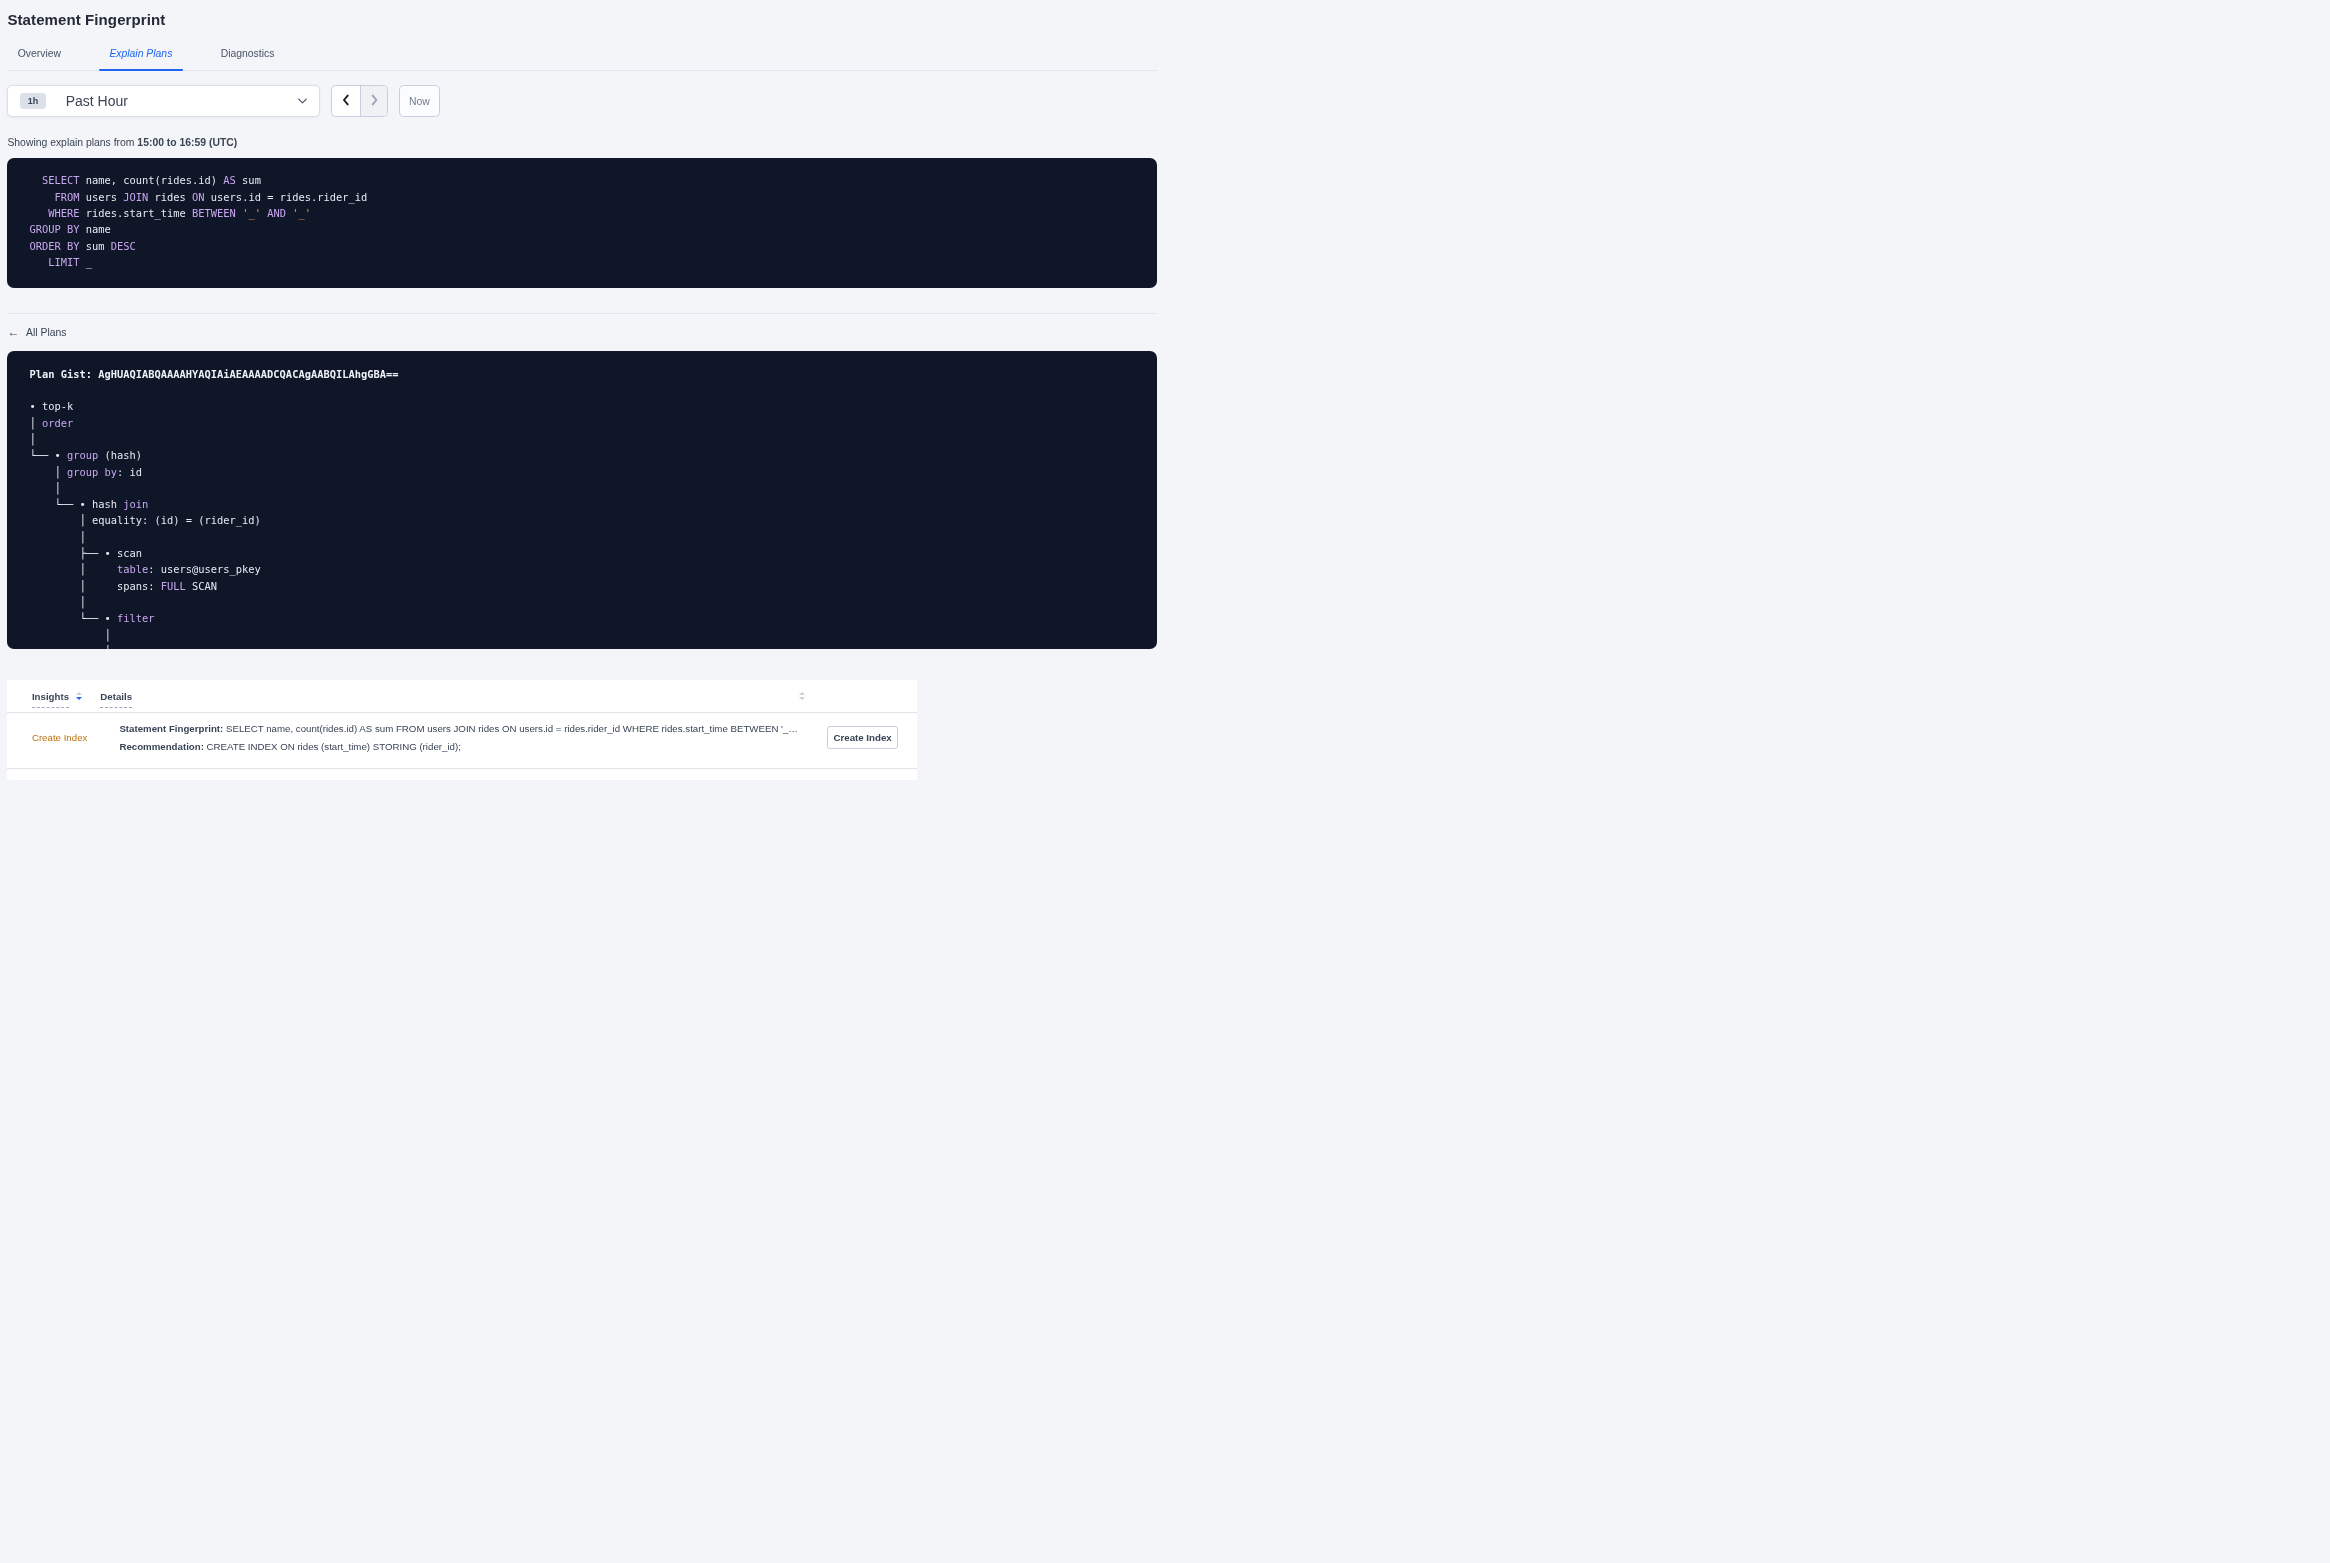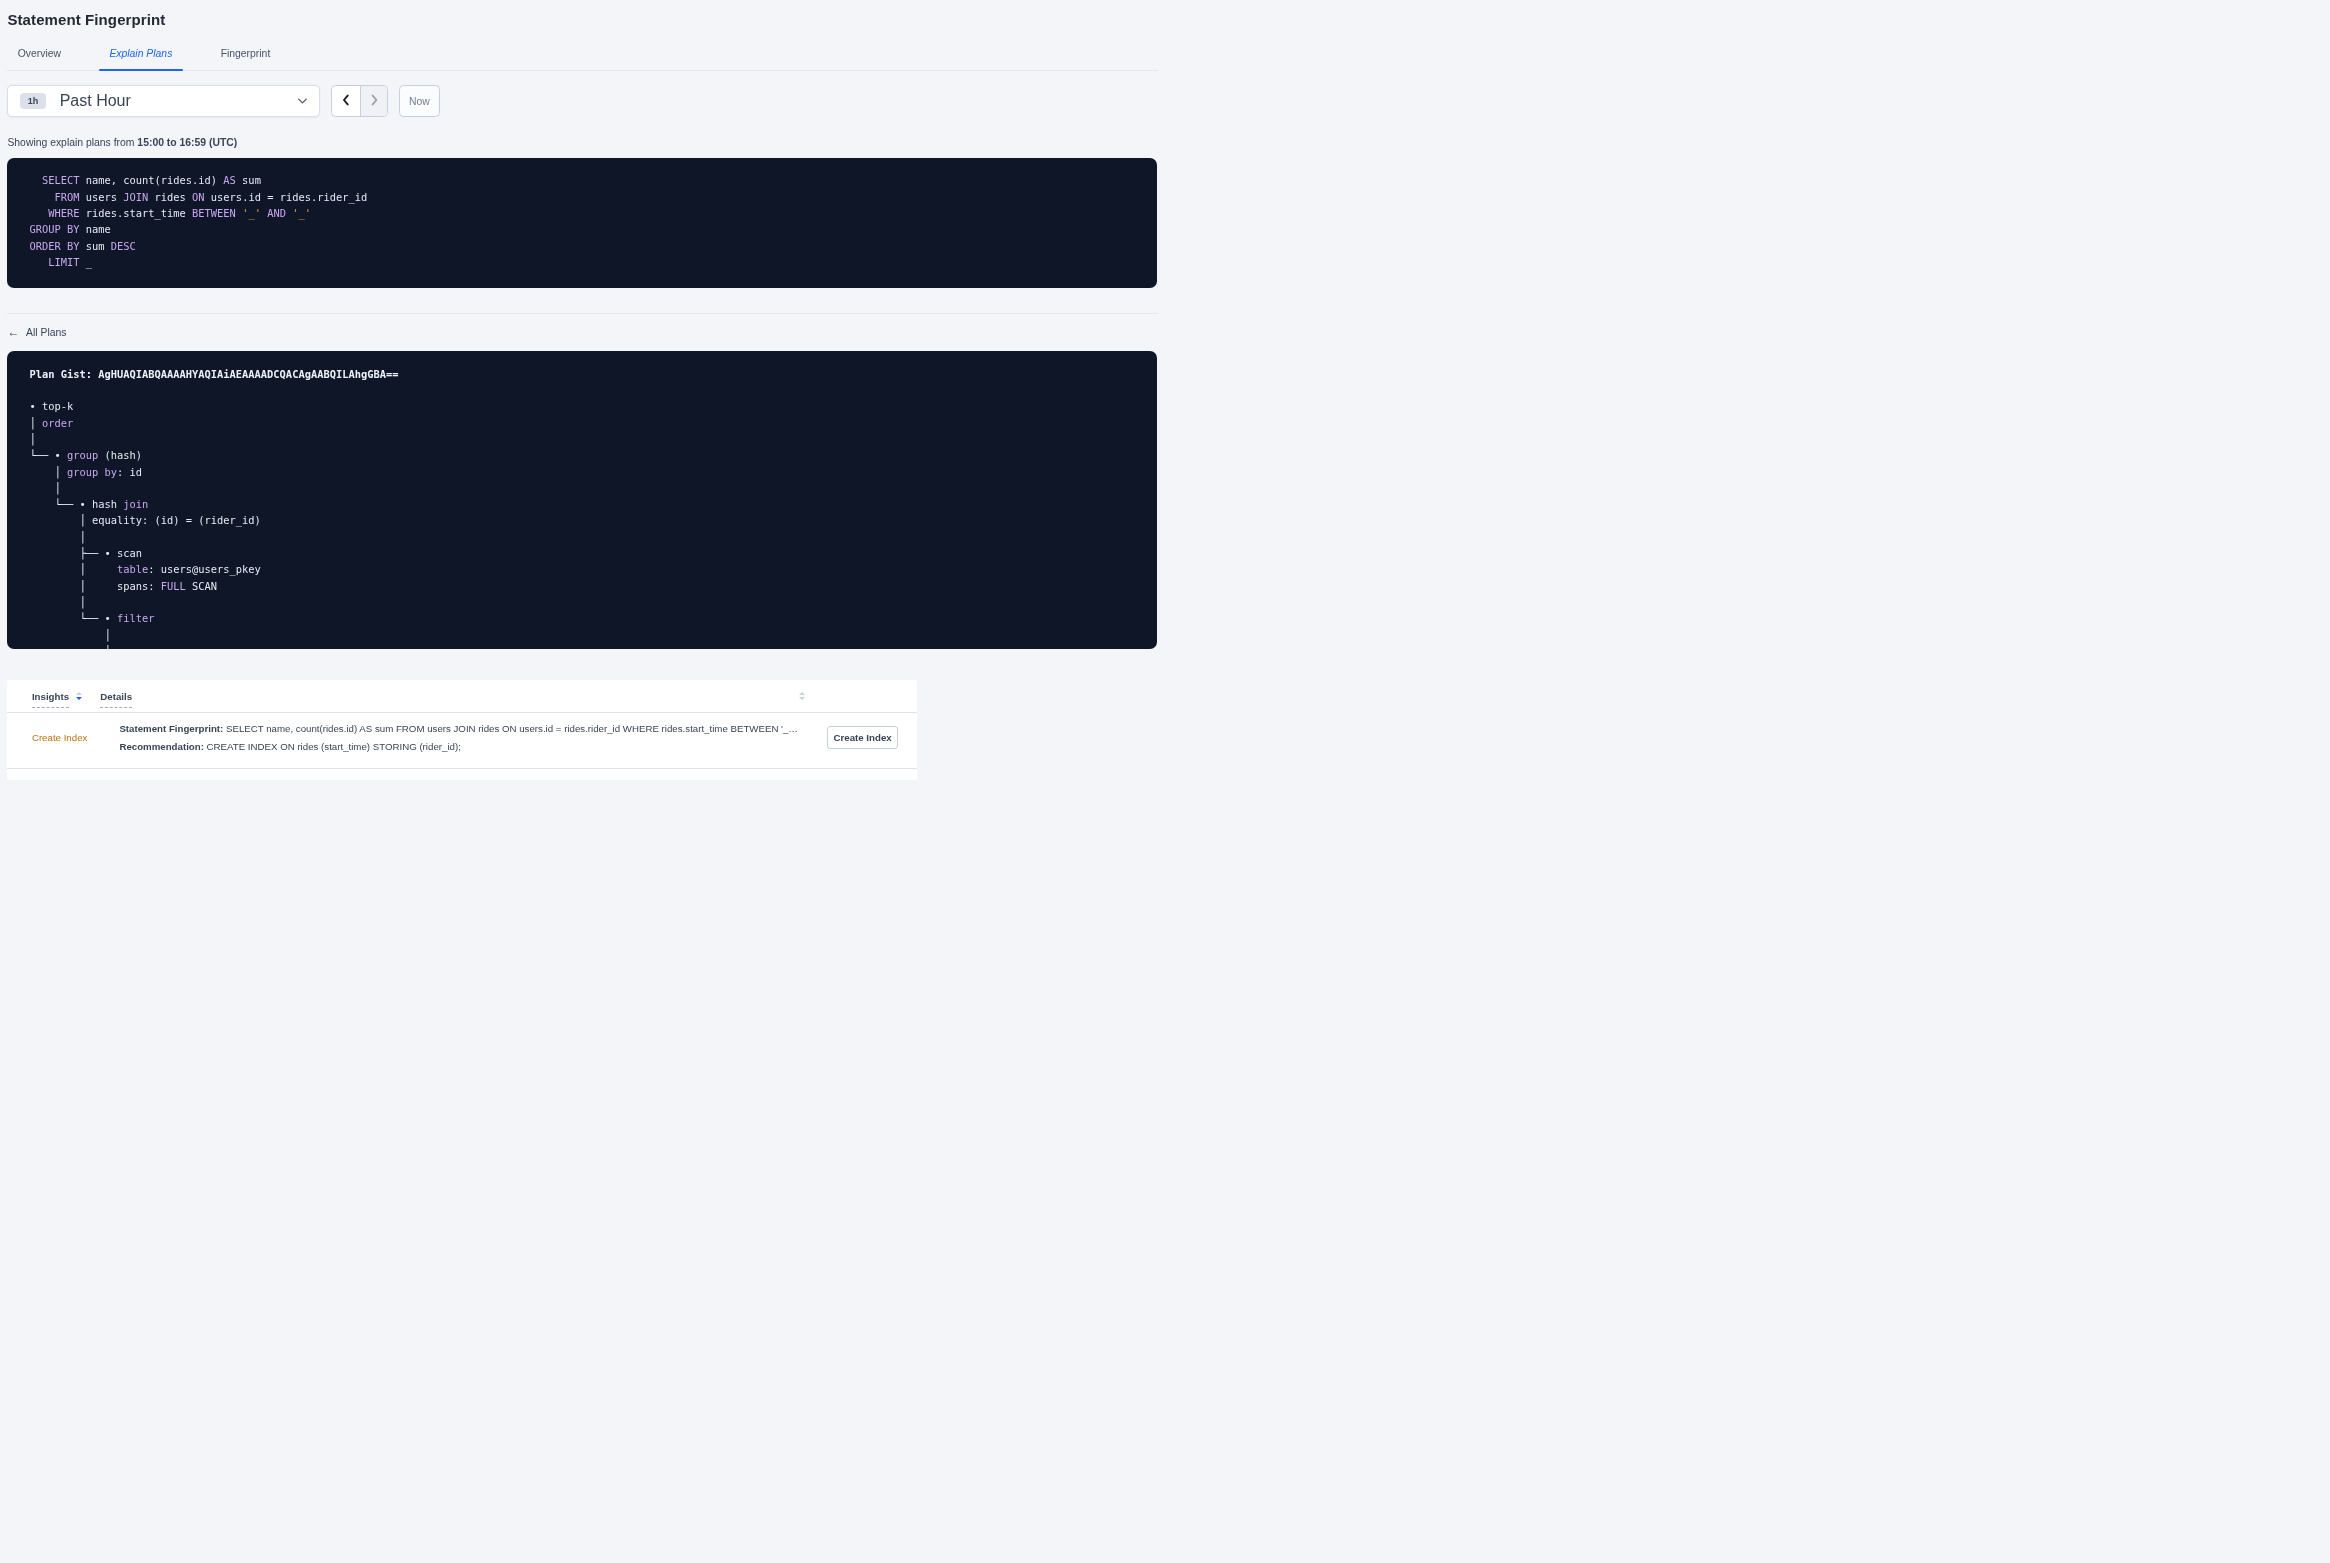--- a/index.html
+++ b/index.html
@@ -17,21 +17,21 @@
   .tab { position: relative; font-size: 10.4px; color:#475366; padding: 6.7px 10.4px 11px 10.4px; margin-right: 27.5px; cursor: pointer; font-weight: 500; }
   .tab.active { color: #2065f2; font-style: italic; }
   .tab.active::after { content:""; position:absolute; left:0; right:0; bottom:-0.7px; height:2.2px; background:#2065f2; border-radius:1.5px; }
   
   .time-row { display:flex; align-items:center; margin-top: 14px; }
   .time-dropdown {
     width: 313px; height: 32px; background:#fff; border:0.7px solid #d8dde8; border-radius:5px;
     display:flex; align-items:center; padding:0 12px; box-shadow: 0 0.7px 2.2px rgba(60,70,90,.07); cursor:pointer;
   }
   .time-badge { background:#dce0eb; color:#394455; font-size:9px; font-weight:700; border-radius:3.7px; padding:3px 7.4px; }
-  .time-label { margin-left: 14px; font-size: 16px; font-weight: 500; color:#394455; }
+  .time-label { margin-left: 20px; font-size: 14px; font-weight: 500; color:#394455; }
   .time-caret { margin-left:auto; display:flex; align-items:center; }
   .seg { display:flex; width:57px; height:32px; border:0.7px solid #c7cee0; border-radius:4.5px; overflow:hidden; margin-left:11px; background:#fff; }
   .seg-btn { width:50%; display:flex; align-items:center; justify-content:center; cursor:pointer; }
   .seg-btn.next { background:#f0f1f5; border-left:0.7px solid #c7cee0; }
   .now-btn { margin-left:10.4px; width:41px; height:32px; border:0.7px solid #c7cee0; border-radius:4.5px; background:#fbfcfe;
     color:#707e93; font-size:10.4px; font-weight:500; display:flex; align-items:center; justify-content:center; cursor:pointer; }
   .subtitle { margin-top: 20px; font-size: 10.4px; color:#394455; }
   .subtitle b { font-weight: 700; }
   
   .code-panel { background:#0e1627; border-radius:7px; width:1150px; overflow:hidden; }
@@ -70,21 +70,21 @@
     font-size:9.7px; font-weight:700; color:#394455; display:flex; align-items:center; justify-content:center; cursor:pointer; }
 </style>
 </head>
 <body>
 
 <h1 class="page-title">Statement Fingerprint</h1>
 
 <div class="tabs">
   <div class="tab">Overview</div>
   <div class="tab active">Explain Plans</div>
-  <div class="tab">Fingerprint</div>
+  <div class="tab">Diagnostics</div>
 </div>
 
 <div class="time-row">
   <div class="time-dropdown">
     <span class="time-badge">1h</span>
     <span class="time-label">Past Hour</span>
     <span class="time-caret">
       <svg width="9" height="6" viewBox="0 0 12 8">
           <polyline points="1,1.5 6,6.5 11,1.5" fill="none" stroke="#475366" stroke-width="1.6" stroke-linecap="round" stroke-linejoin="round"></polyline>
         </svg>

